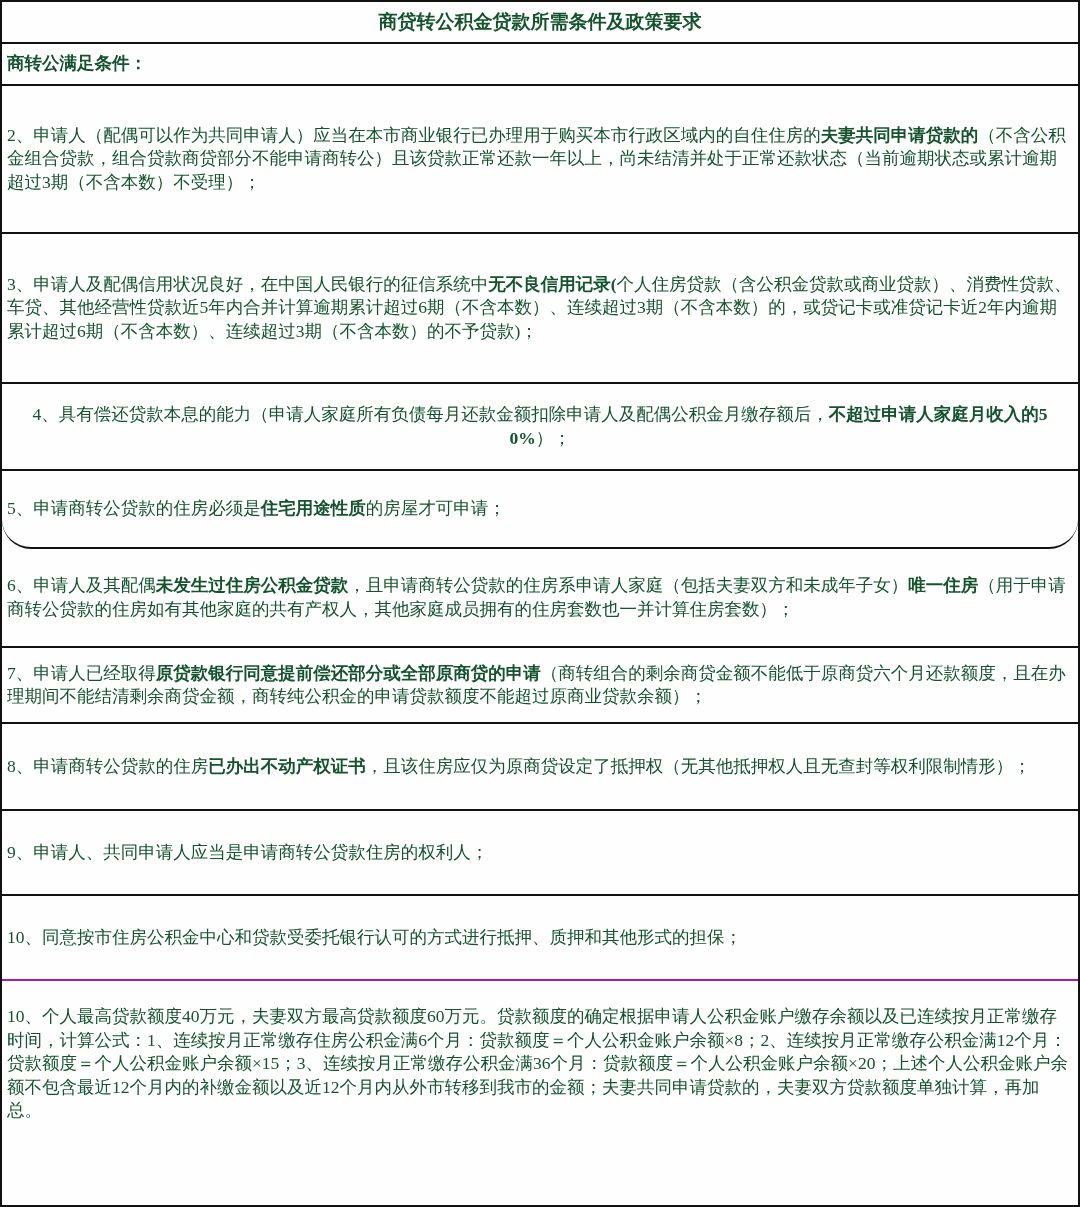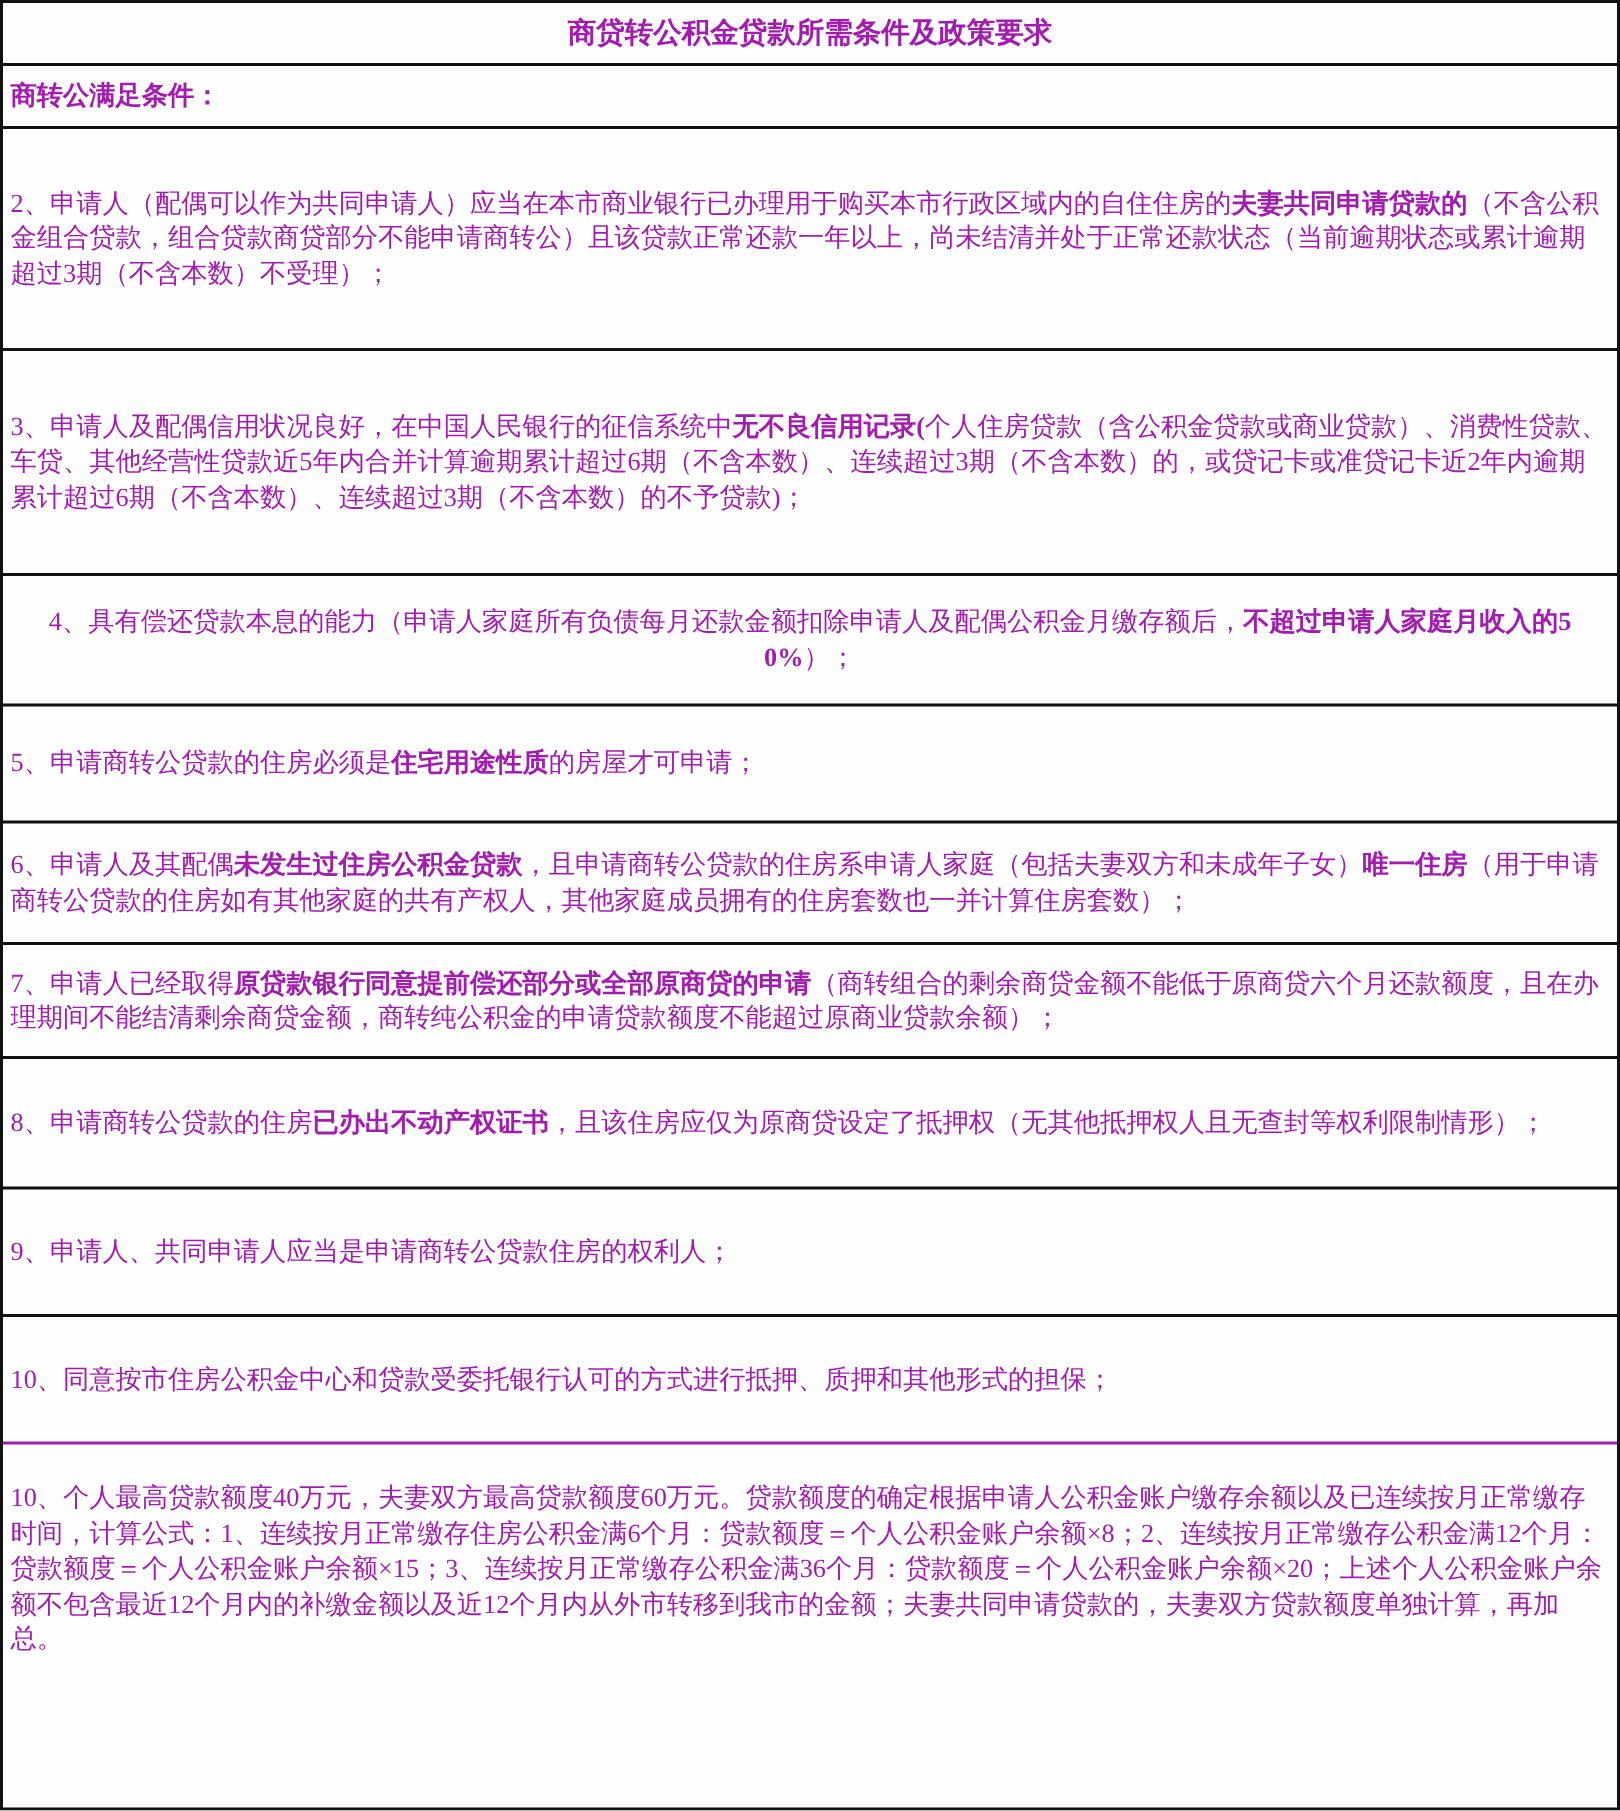--- a/index.html
+++ b/index.html
@@ -2,21 +2,21 @@
 <html><head>
 <meta charset="utf-8">
 <style>
   html,body{margin:0;padding:0;background:#fff;}
   .page{
     width:1080px;height:1207px;
     box-sizing:border-box;
     background:#fefefe;
     border:2px solid #111;
     font-family:"Liberation Serif","DejaVu Serif",serif;
-    color:#a21caf;
+    color:#14532d;
     overflow:hidden;
   }
   .row{
     box-sizing:border-box;
     display:flex;
     align-items:center;
     padding:0 5px;
     border-bottom:2px solid #111;
   }
   .row .txt{
@@ -33,22 +33,22 @@
     font-weight:bold;
     text-align:center;
     width:100%;
   }
   .section-row{height:42px;}
   .section-row .txt{font-weight:bold;font-size:17.5px;}
   .r1{height:81px;}
   .r2{height:148px;}
   .r3{height:150px;}
   .r4{height:87px;text-align:center;}
-  .r5{height:78px;}
-  .r6{height:81px;}
+  .r5{height:78px;border-radius:29px;}
+  .r6{height:99px;}
   .r7{height:76px;align-items:center;}
   .r8{height:87px;}
   .r9{height:85px;}
   .r10{height:85px;border-bottom:2px solid #a21caf;}
   .r11{height:166px;border-bottom:none;}
 </style>
 </head>
 <body>
 
 <div class="page">

